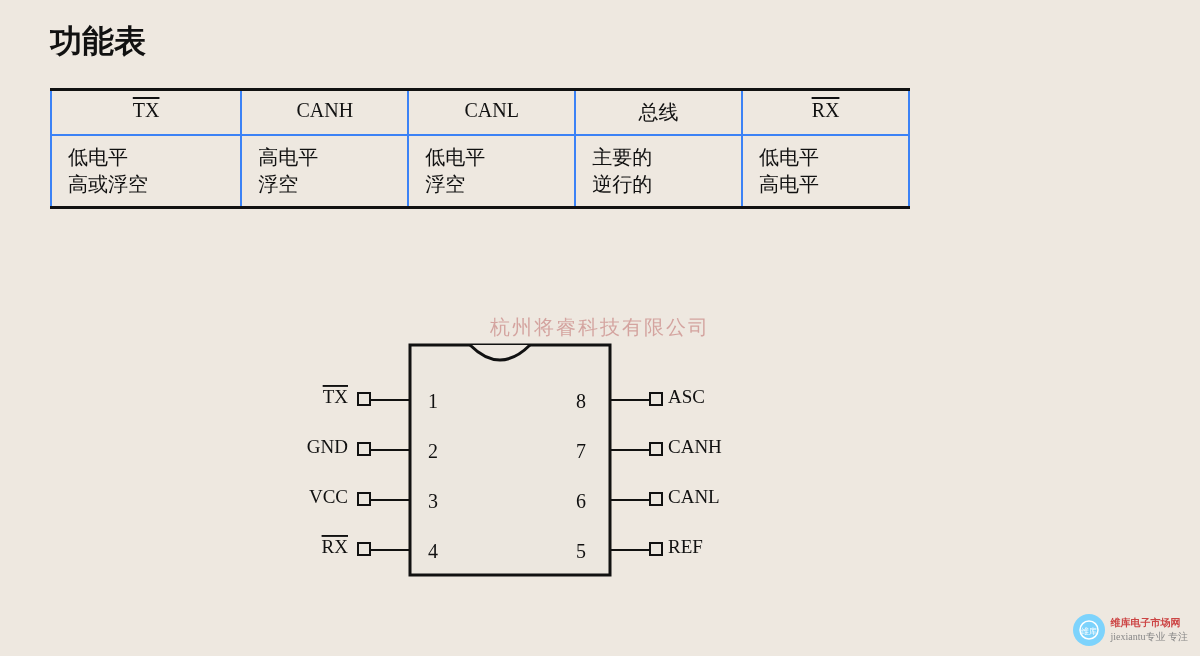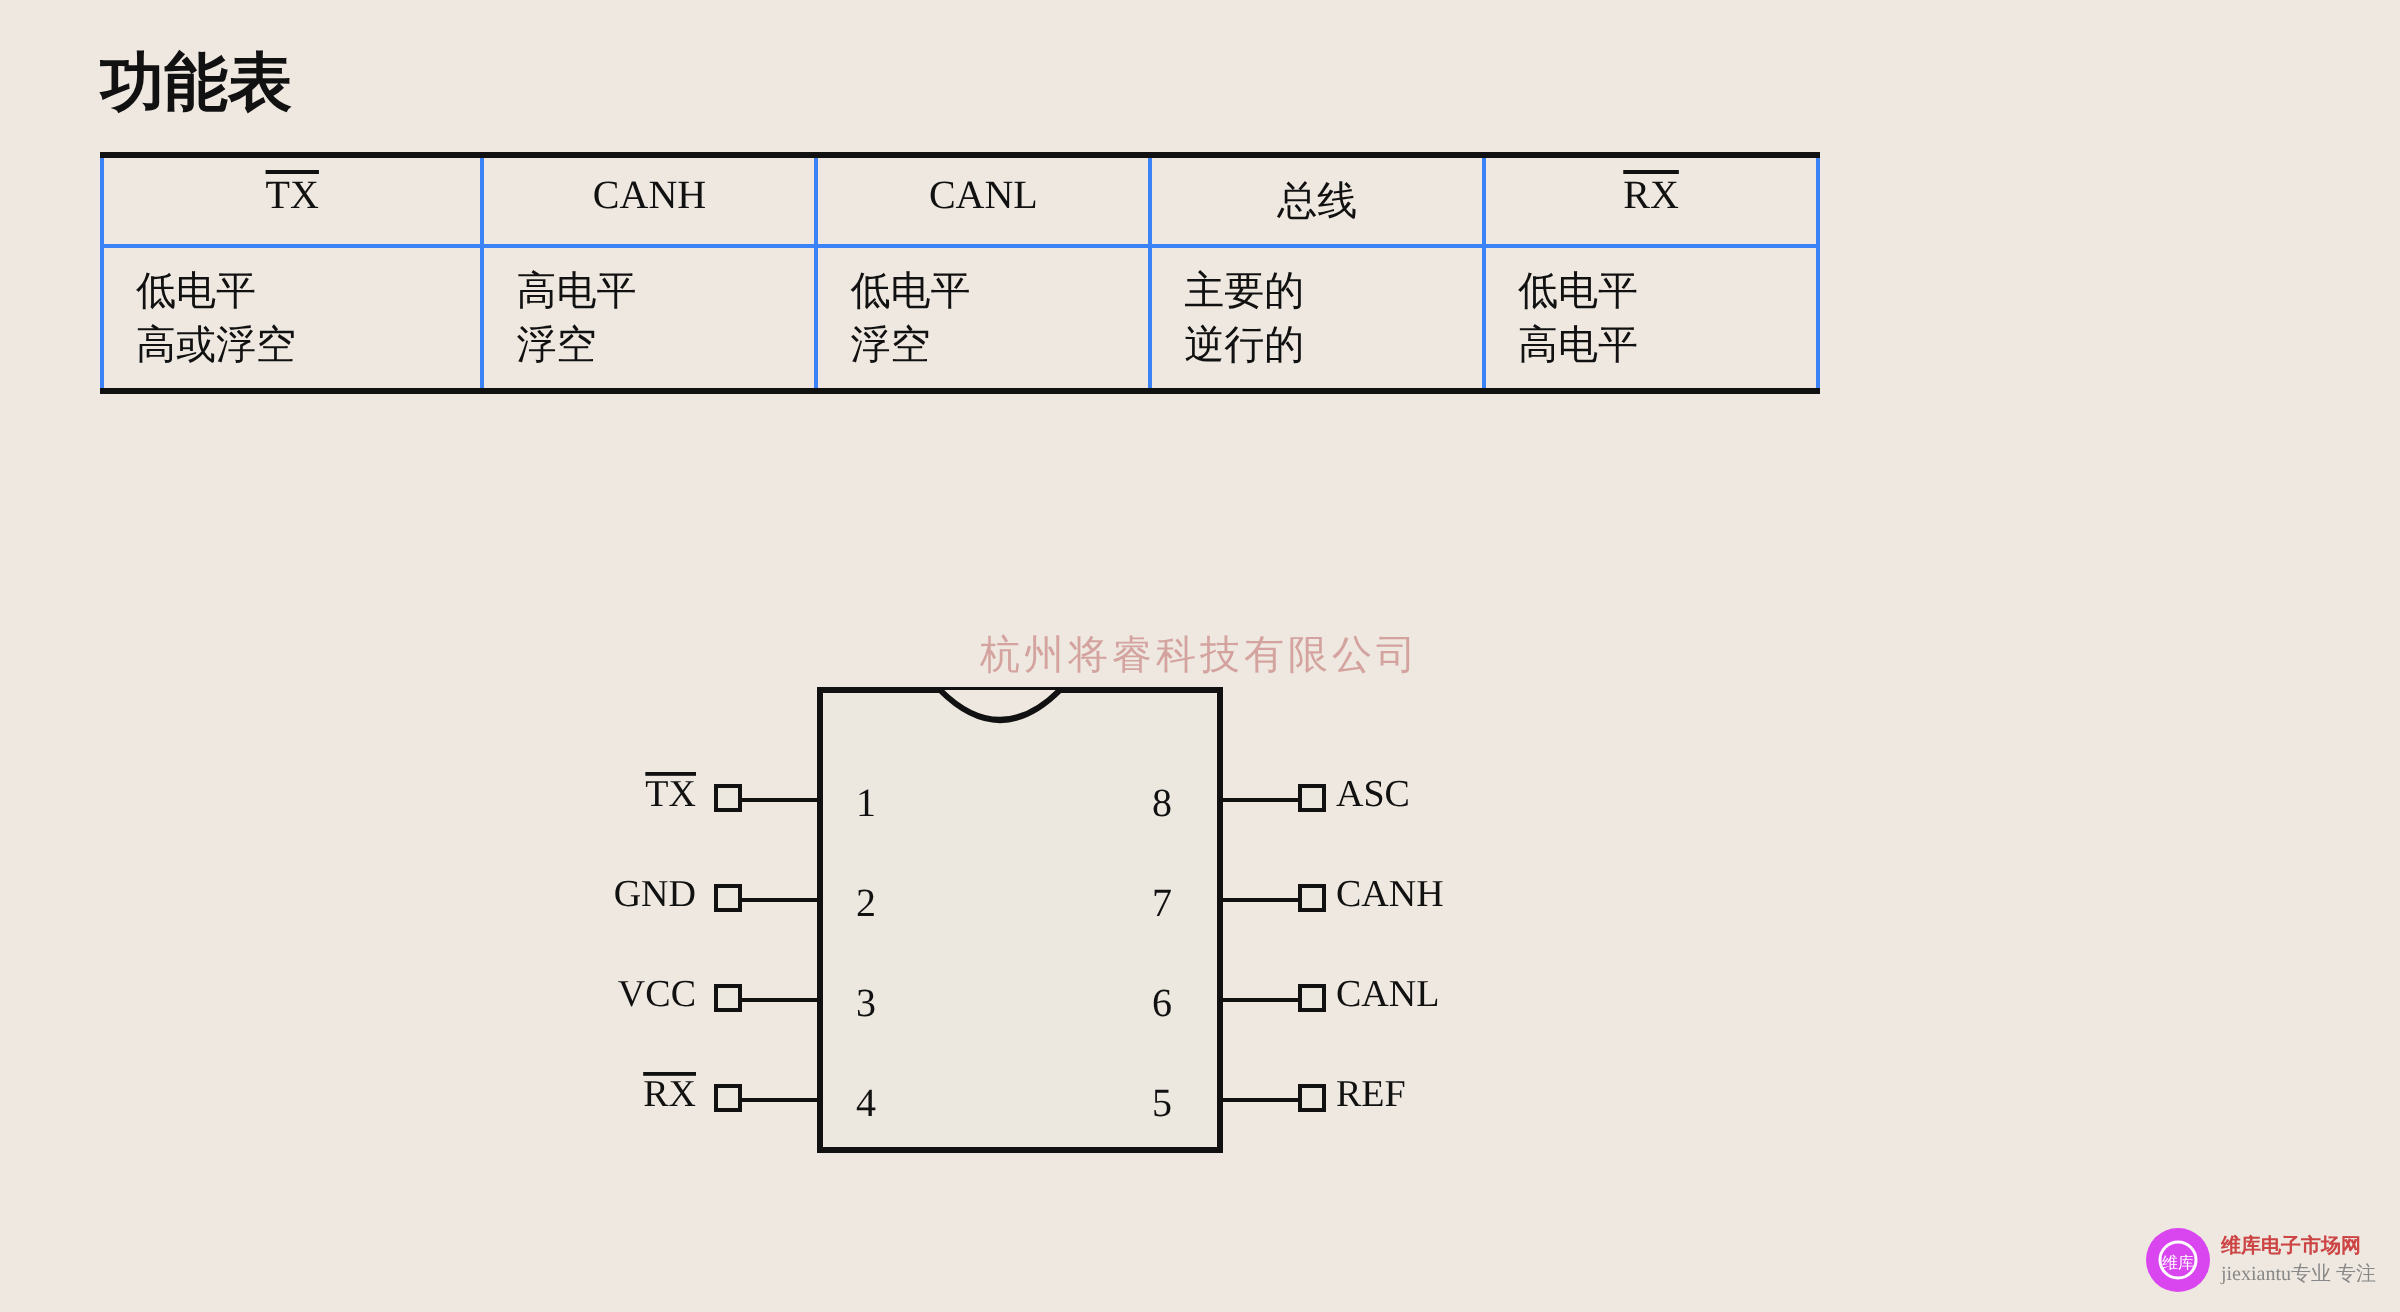--- a/index.html
+++ b/index.html
@@ -18,21 +18,21 @@
       background: #eee8e0;
       position: relative;
       padding: 20px 40px;
     }
 
     
     .page-title {
       font-size: 32px;
       font-weight: bold;
       color: #111;
-      margin-bottom: 12px;
+      margin-bottom: 24px;
       margin-left: 10px;
     }
 
     
     .func-table {
       border-collapse: collapse;
       width: 860px;
       margin-left: 10px;
       margin-bottom: 20px;
     }
@@ -170,21 +170,21 @@
       </text>
 
       <text x="468" y="93" font-family="SimSun,serif" font-size="19" fill="#111" text-anchor="start">ASC</text>
       <text x="468" y="143" font-family="SimSun,serif" font-size="19" fill="#111" text-anchor="start">CANH</text>
       <text x="468" y="193" font-family="SimSun,serif" font-size="19" fill="#111" text-anchor="start">CANL</text>
       <text x="468" y="243" font-family="SimSun,serif" font-size="19" fill="#111" text-anchor="start">REF</text>
     </svg>
   </div>
 
   <div style="position:absolute;bottom:10px;right:12px;display:flex;align-items:center;gap:6px;">
-    <div style="width:32px;height:32px;border-radius:50%;background:#d946ef;display:flex;align-items:center;justify-content:center;">
+    <div style="width:32px;height:32px;border-radius:50%;background:#7dd3fc;display:flex;align-items:center;justify-content:center;">
       <svg width="20" height="20" viewBox="0 0 20 20">
         <circle cx="10" cy="10" r="9" fill="none" stroke="white" stroke-width="1.5"></circle>
         <text x="10" y="14" text-anchor="middle" font-size="8" fill="white" font-family="serif">维库</text>
       </svg>
     </div>
     <div style="display:flex;flex-direction:column;">
       <span style="font-size:10px;color:#c44;font-weight:bold;">维库电子市场网</span>
       <span style="font-size:10px;color:#888;">jiexiantu专业 专注</span>
     </div>
   </div>

